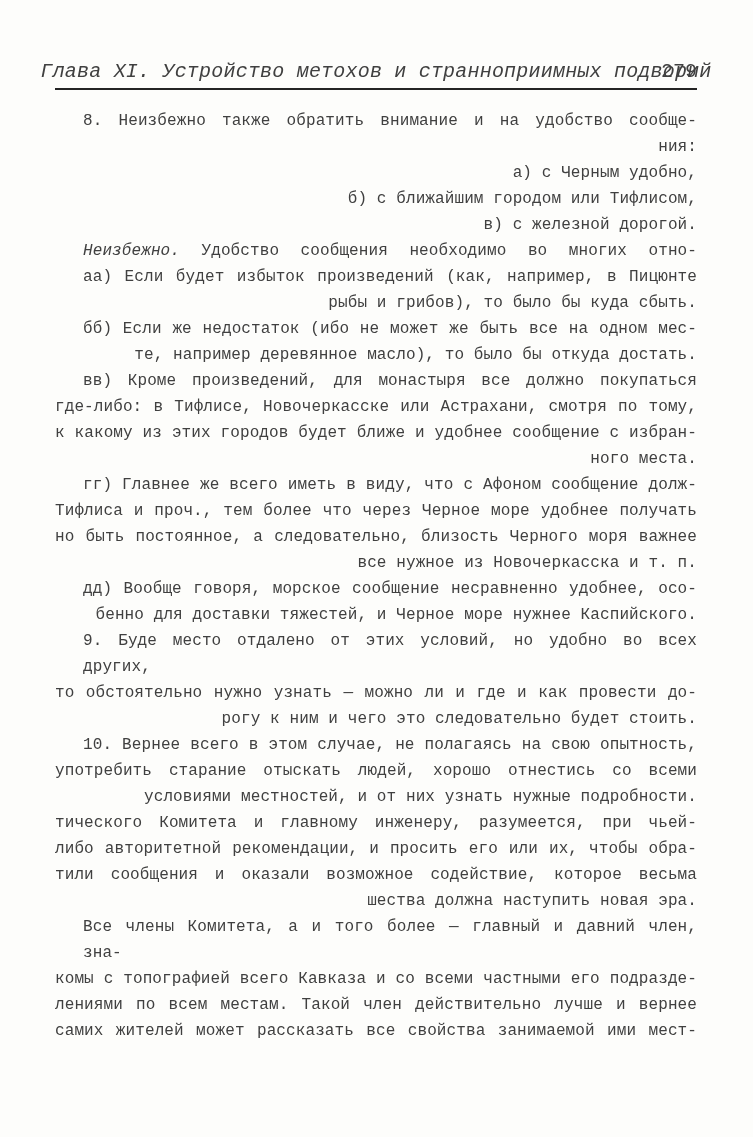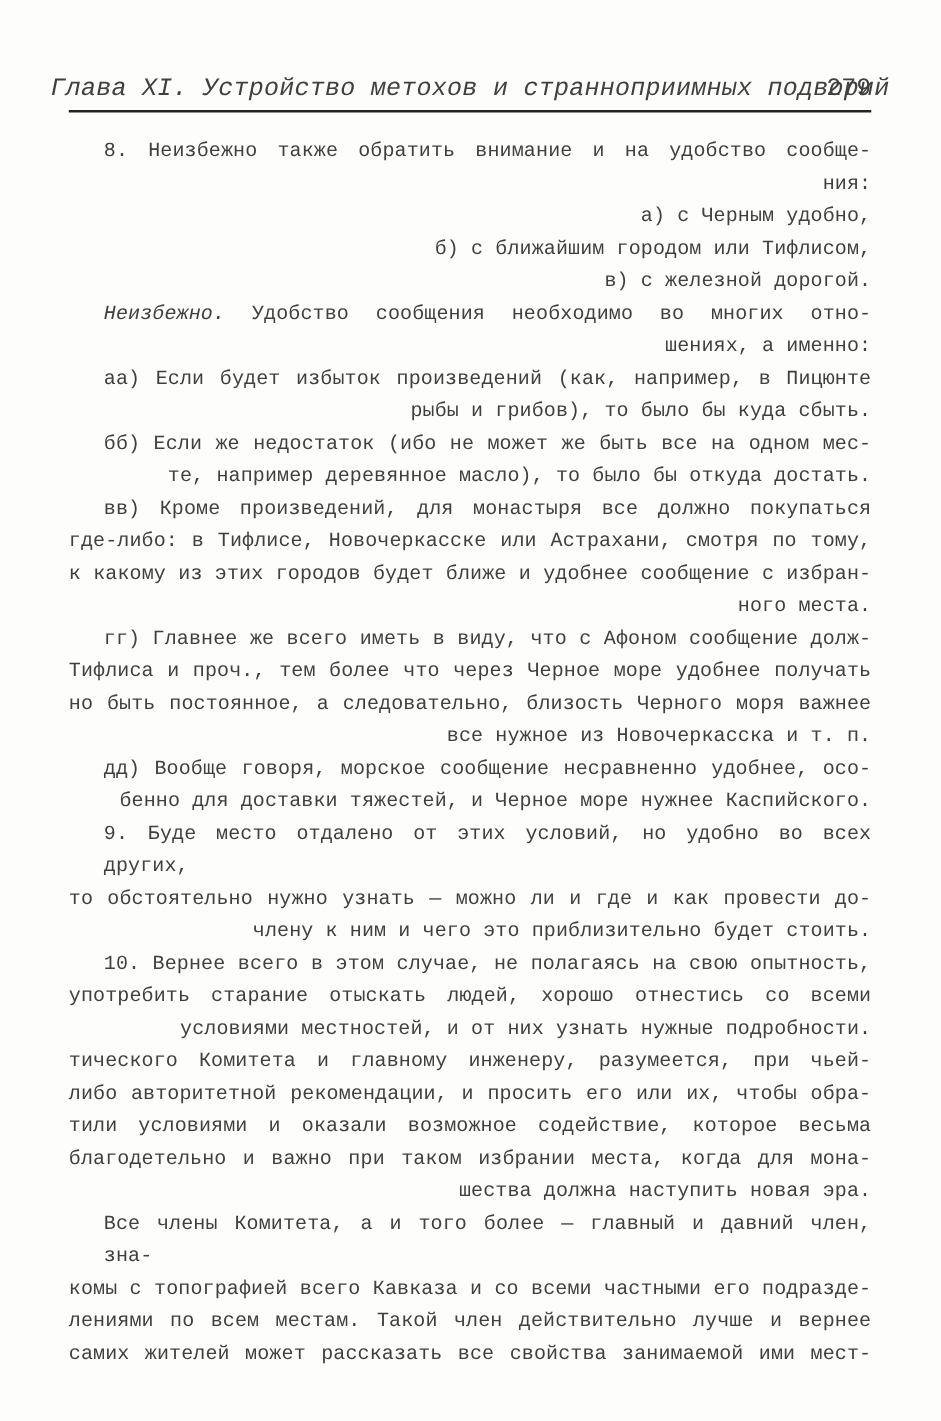--- a/index.html
+++ b/index.html
@@ -94,21 +94,20 @@
           <div class="line first">а) с Черным удобно,</div>
         </div>
         <div class="para">
           <div class="line first">б) с ближайшим городом или Тифлисом,</div>
         </div>
         <div class="para">
           <div class="line first">в) с железной дорогой.</div>
         </div>
         <div class="para">
           <div class="line just first"><i>Неизбежно.</i> Удобство сообщения необходимо во многих отно-</div>
-          <div class="line">шениях, а именно:</div>
         </div>
         <div class="para">
           <div class="line just first">аа) Если будет избыток произведений (как, например, в Пицюнте</div>
           <div class="line">рыбы и грибов), то было бы куда сбыть.</div>
         </div>
         <div class="para">
           <div class="line just first">бб) Если же недостаток (ибо не может же быть все на одном мес-</div>
           <div class="line">те, например деревянное масло), то было бы откуда достать.</div>
         </div>
         <div class="para">
@@ -123,32 +122,31 @@
           <div class="line just">но быть постоянное, а следовательно, близость Черного моря важнее</div>
           <div class="line">все нужное из Новочеркасска и т. п.</div>
         </div>
         <div class="para">
           <div class="line just first">дд) Вообще говоря, морское сообщение несравненно удобнее, осо-</div>
           <div class="line">бенно для доставки тяжестей, и Черное море нужнее Каспийского.</div>
         </div>
         <div class="para">
           <div class="line just first">9. Буде место отдалено от этих условий, но удобно во всех других,</div>
           <div class="line just">то обстоятельно нужно узнать — можно ли и где и как провести до-</div>
-          <div class="line">члену к ним и чего это приблизительно будет стоить.</div>
+          <div class="line">рогу к ним и чего это следовательно будет стоить.</div>
         </div>
         <div class="para">
           <div class="line just first">10. Вернее всего в этом случае, не полагаясь на свою опытность,</div>
           <div class="line just">употребить старание отыскать людей, хорошо отнестись со всеми</div>
           <div class="line">условиями местностей, и от них узнать нужные подробности.</div>
         </div>
         <div class="para">
           <div class="line just">тического Комитета и главному инженеру, разумеется, при чьей-</div>
           <div class="line just">либо авторитетной рекомендации, и просить его или их, чтобы обра-</div>
-          <div class="line just">тили условиями и оказали возможное содействие, которое весьма</div>
-          <div class="line just">благодетельно и важно при таком избрании места, когда для мона-</div>
+          <div class="line just">тили сообщения и оказали возможное содействие, которое весьма</div>
           <div class="line">шества должна наступить новая эра.</div>
         </div>
         <div class="para">
           <div class="line just first">Все члены Комитета, а и того более — главный и давний член, зна-</div>
           <div class="line just">комы с топографией всего Кавказа и со всеми частными его подразде-</div>
           <div class="line just">лениями по всем местам. Такой член действительно лучше и вернее</div>
           <div class="line just">самих жителей может рассказать все свойства занимаемой ими мест-</div>
         </div>
       </div>
 

